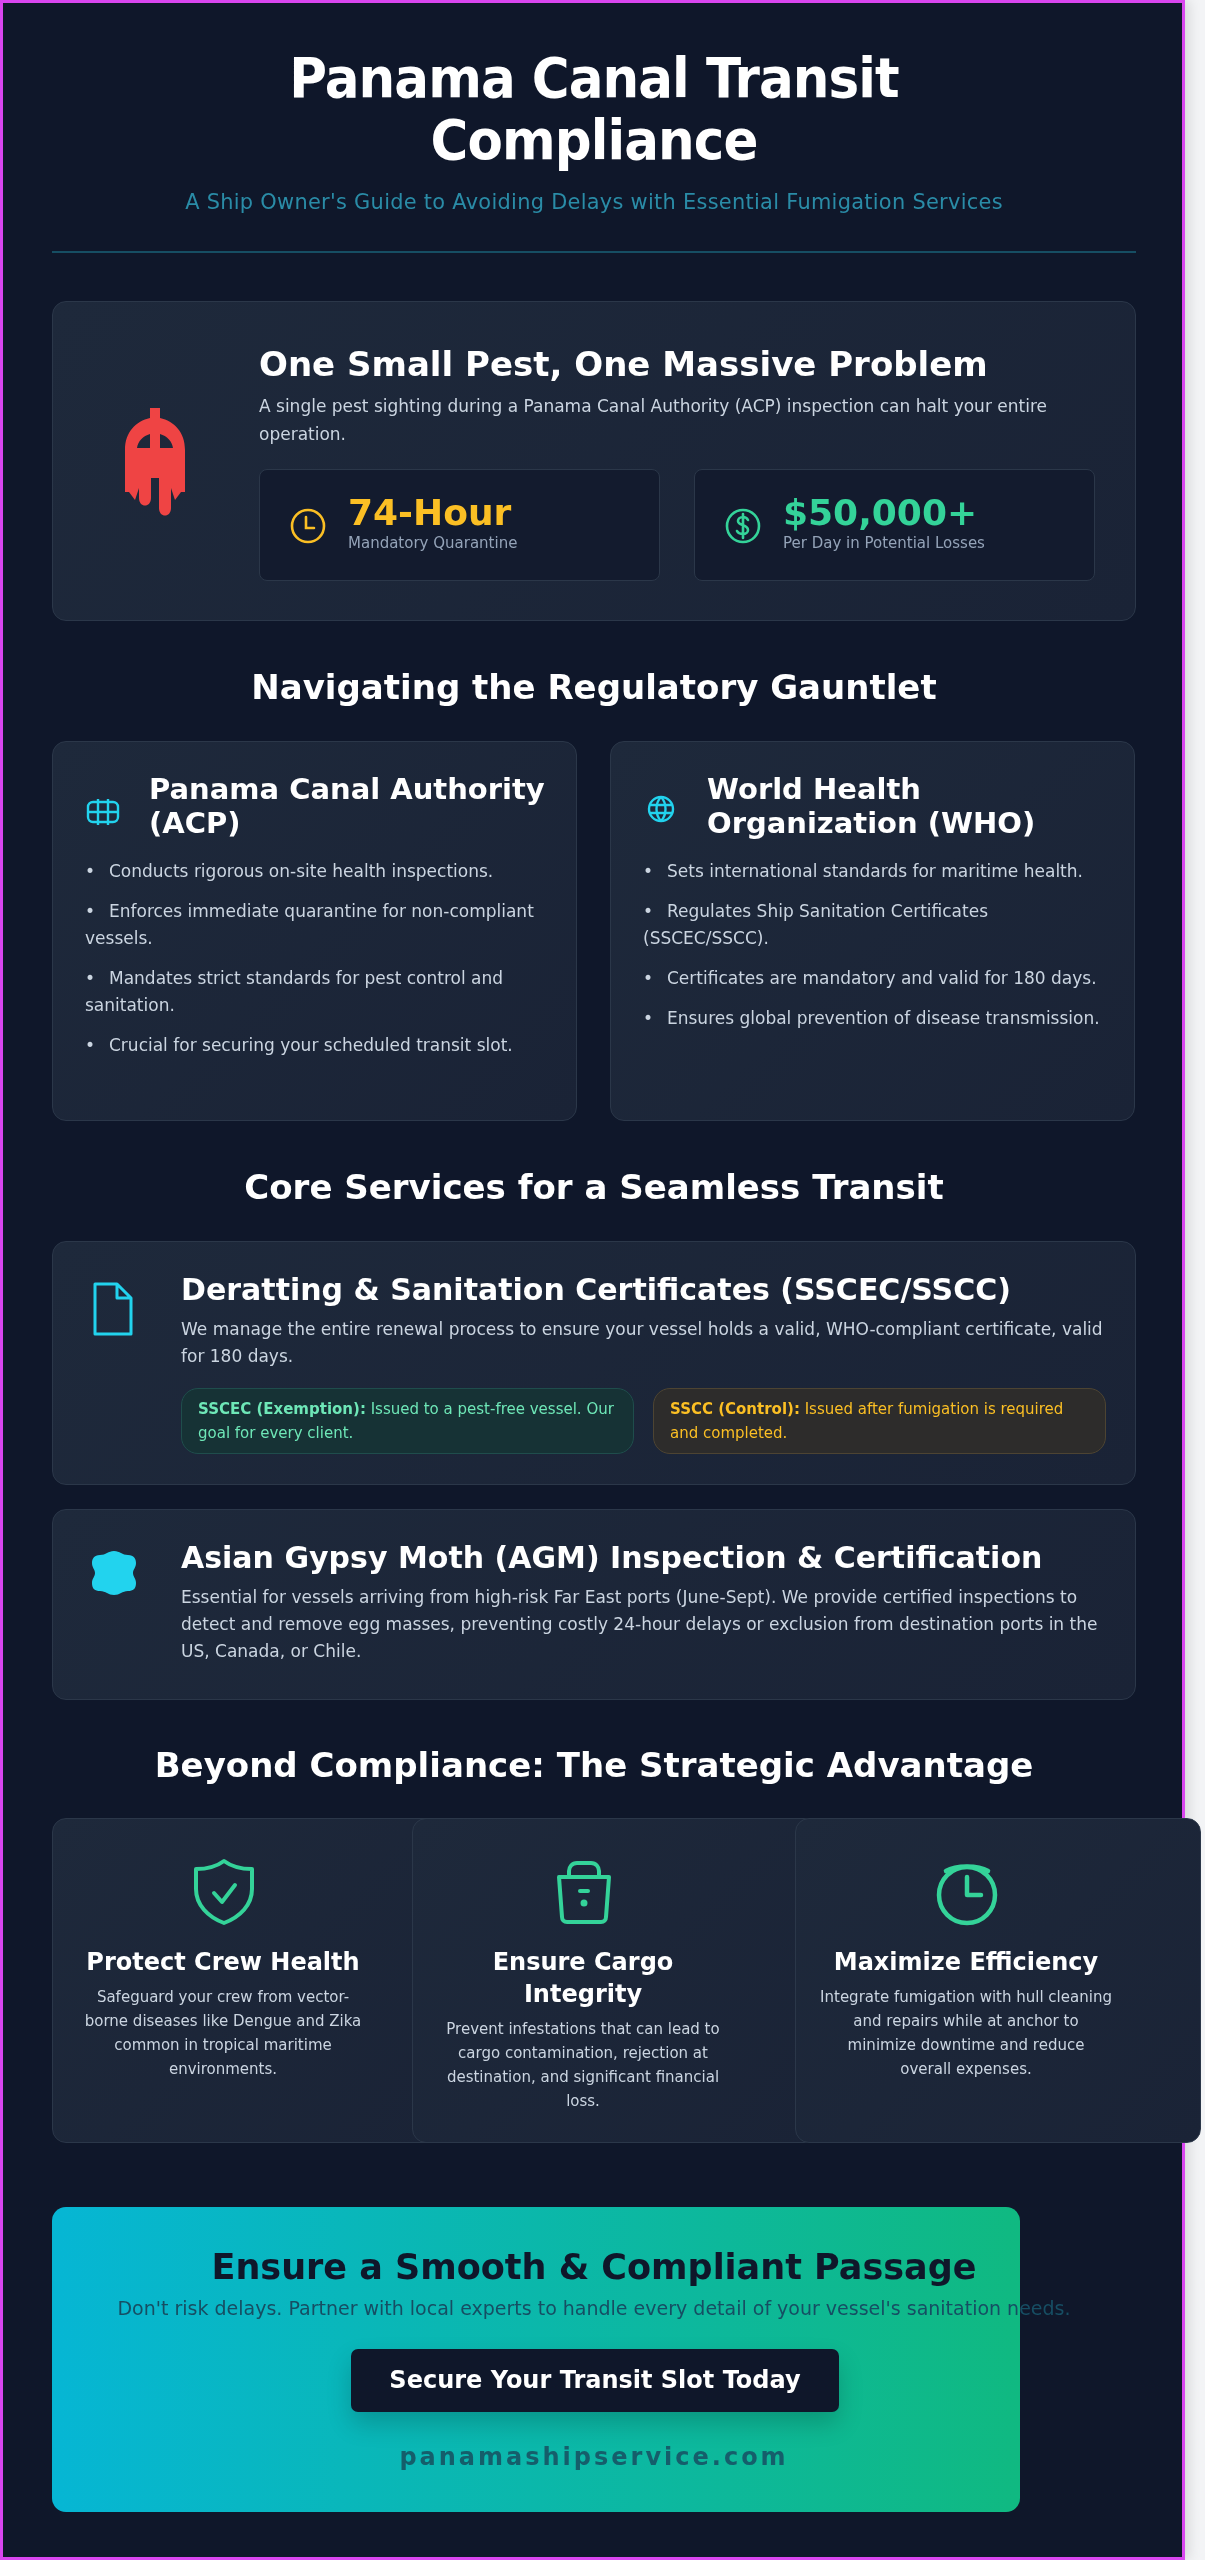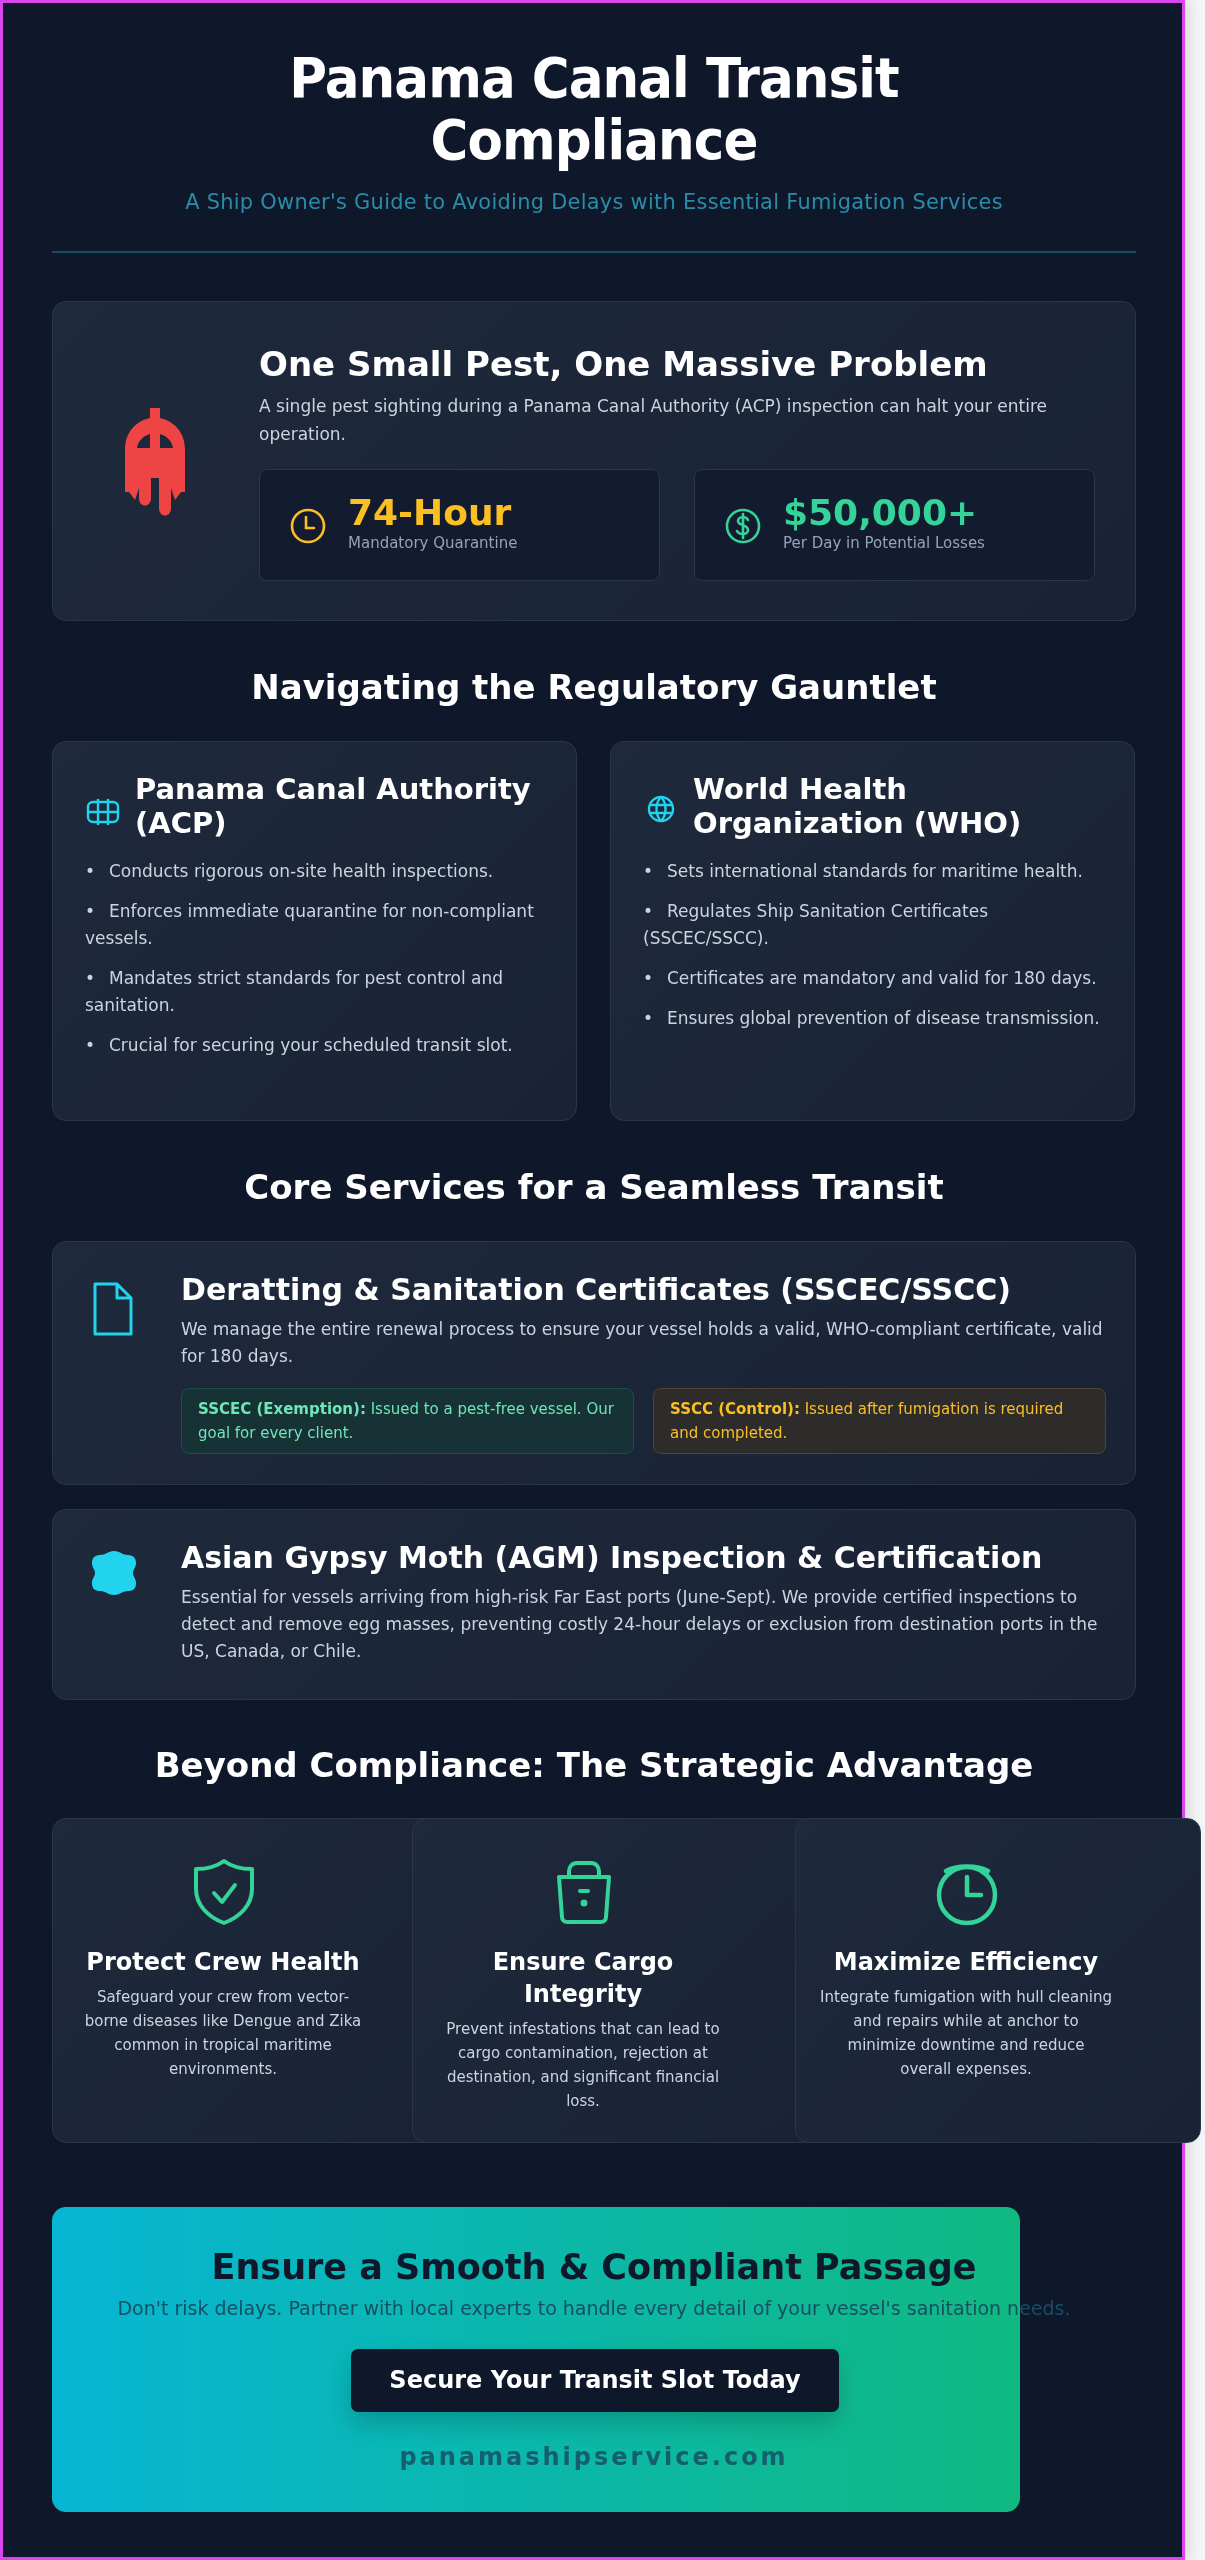--- a/index.html
+++ b/index.html
@@ -47,32 +47,32 @@
   .stat .lbl { position: absolute; left: 88px; top: 64px; font-size: 15px; color: #94a3b8; }
 
   .section-h {
     position: absolute; left: 0; width: 1084px; text-align: center;
     font-size: 34px; font-weight: bold; color: #ffffff;
   }
 
   
   .reg { top: 738px; width: 525px; height: 380px; }
   .reg .ic { position: absolute; left: 32px; top: 54px; width: 36px; height: 30px; }
-  .reg h3 { position: absolute; left: 82px; top: 30px; width: 420px; font-size: 29px; line-height: 34px; font-weight: bold; color: #ffffff; }
+  .reg h3 { position: absolute; left: 96px; top: 30px; width: 420px; font-size: 29px; line-height: 34px; font-weight: bold; color: #ffffff; }
   .reg ul { position: absolute; left: 32px; top: 116px; width: 470px; list-style: none; }
   .reg li { font-size: 17px; line-height: 27px; color: #cbd5e1; margin-bottom: 13px; }
   .reg li::before { content: "•"; display: inline-block; width: 24px; color: #cbd5e1; }
 
   
   .svc { left: 0; width: 1084px; }
   .svc .ic { position: absolute; left: 38px; }
   .svc h3 { position: absolute; left: 128px; font-size: 30px; font-weight: bold; color: #ffffff; }
   .svc p { position: absolute; left: 128px; width: 930px; font-size: 17px; line-height: 27px; color: #cbd5e1; }
   .note {
-    position: absolute; top: 146px; width: 453px; height: 66px; border-radius: 8px;
+    position: absolute; top: 146px; width: 453px; height: 66px; border-radius: 17px;
     font-size: 15px; line-height: 24px; padding: 8px 16px;
   }
   .note b { font-weight: bold; }
   .note.green { left: 128px; background: #163235; border: 1px solid #1f4d4c; color: #6ee7b7; }
   .note.amber { left: 600px; background: #2d2c2b; border: 1px solid #4d4432; color: #fbbf24; }
 
   
   .adv { top: 1815px; width: 406px; height: 325px; text-align: center; }
   .adv .ic { position: absolute; left: 136px; top: 38px; width: 70px; height: 70px; }
   .adv h4 { position: absolute; left: 20px; top: 127px; width: 300px; font-size: 24px; line-height: 32px; font-weight: bold; color: #ffffff; }

